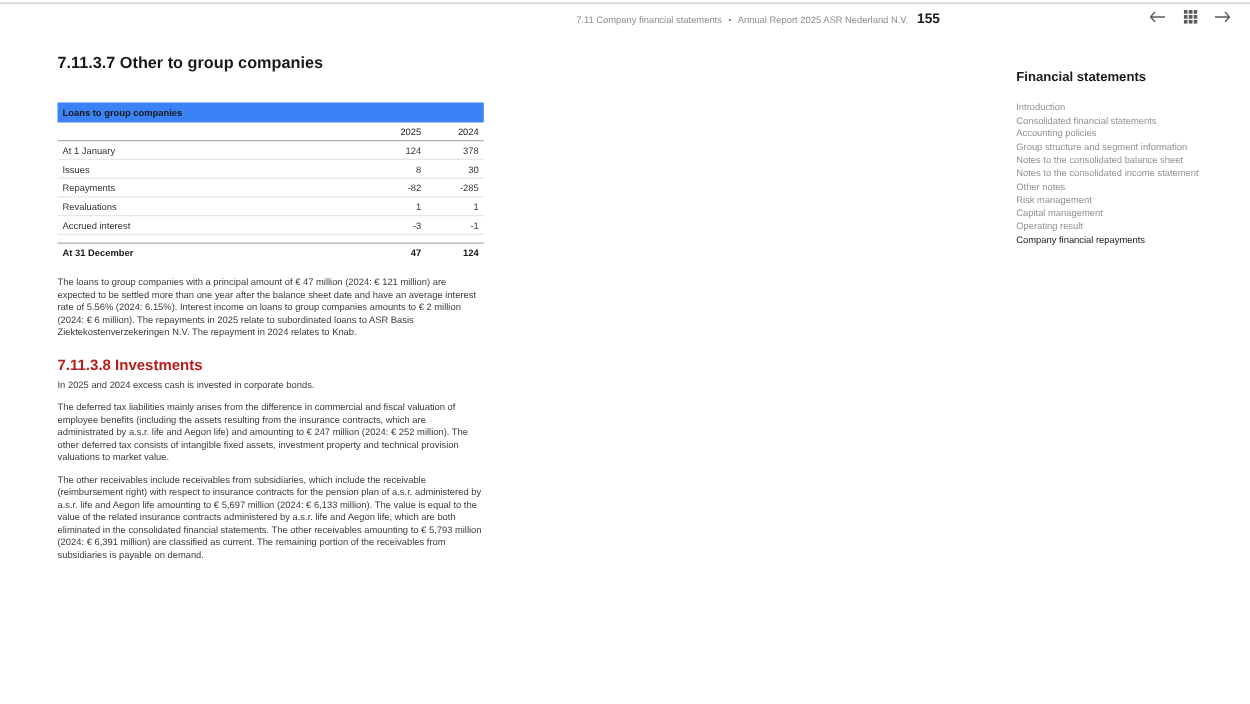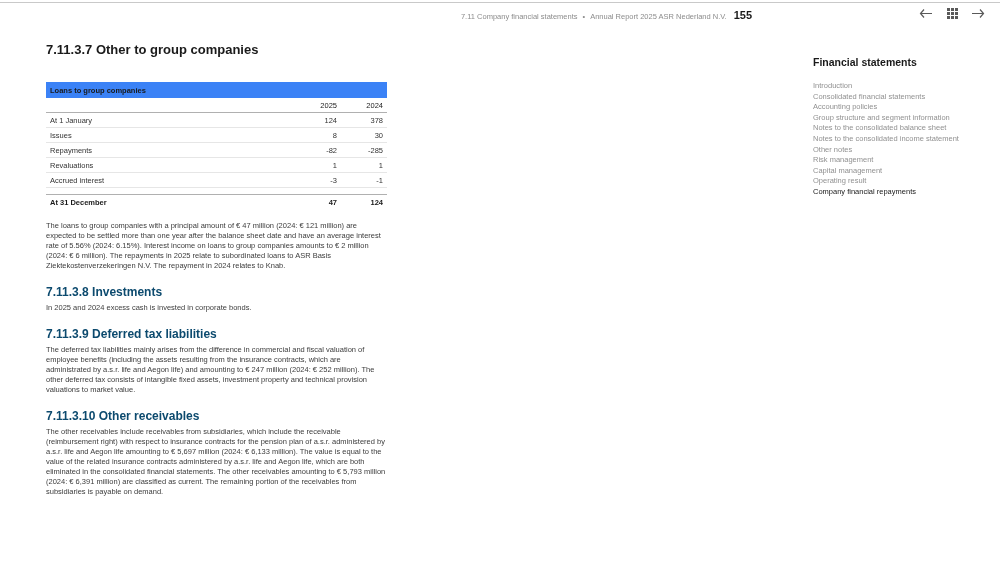--- a/index.html
+++ b/index.html
@@ -32,21 +32,21 @@
   .fin-table { width:100%; font-size:7.5px; color:#333; margin-bottom:12px; }
   .t-band { background:#3b82f6; font-weight:bold; color:#1a1a1a; padding:3.5px 4px; }
   .t-row { display:flex; padding:2.5px 4px; border-bottom:1px solid #e6e6e6; align-items:baseline; }
   .t-row .lbl { flex:1; }
   .t-row .v { width:46px; text-align:right; }
   .t-head { border-bottom:1px solid #b0b0b0; }
   .t-head .v { font-weight:normal; color:#1a1a1a; }
   .t-total { font-weight:bold; color:#1a1a1a; border-top:1px solid #b0b0b0; border-bottom:none; margin-top:6px; }
 
   
-  .section h2 { font-size:12px; line-height:14px; font-weight:bold; color:#0c4a6e; margin:14px 0 4px 0; }
+  .section h2 { font-size:12px; line-height:14px; font-weight:bold; color:#b91c1c; margin:14px 0 4px 0; }
   .section p  { margin:0 0 8px 0; font-size:7.5px; line-height:10px; color:#3c3c3c; }
 
   
   .sidebar { position:absolute; left:813px; top:56px; width:180px; }
   .sidebar h3 { font-size:10.5px; font-weight:bold; color:#1a1a1a; margin:0 0 13px 0; }
   .sidebar .item { font-size:7.5px; line-height:10.6px; color:#919191; cursor:pointer; white-space:nowrap; }
   .sidebar .item.active { color:#1a1a1a; }
 </style>
 </head>
 <body>
@@ -137,26 +137,24 @@
   <div class="section">
     <p>The loans to group companies with a principal amount of € 47 million (2024: € 121 million) are expected to be settled more than one year after the balance sheet date and have an average interest rate of 5.56% (2024: 6.15%). Interest income on loans to group companies amounts to € 2 million (2024: € 6 million). The repayments in 2025 relate to subordinated loans to ASR Basis Ziektekostenverzekeringen N.V. The repayment in 2024 relates to Knab.</p>
   </div>
 
   <div class="section">
     <h2>7.11.3.8 Investments</h2>
     <p>In 2025 and 2024 excess cash is invested in corporate bonds.</p>
   </div>
 
   <div class="section">
-    <h2>7.11.3.9 Deferred tax liabilities</h2>
     <p>The deferred tax liabilities mainly arises from the difference in commercial and fiscal valuation of employee benefits (including the assets resulting from the insurance contracts, which are administrated by a.s.r. life and Aegon life) and amounting to € 247 million (2024: € 252 million). The other deferred tax consists of intangible fixed assets, investment property and technical provision valuations to market value.</p>
   </div>
 
   <div class="section">
-    <h2>7.11.3.10 Other receivables</h2>
     <p>The other receivables include receivables from subsidiaries, which include the receivable (reimbursement right) with respect to insurance contracts for the pension plan of a.s.r. administered by a.s.r. life and Aegon life amounting to € 5,697 million (2024: € 6,133 million). The value is equal to the value of the related insurance contracts administered by a.s.r. life and Aegon life, which are both eliminated in the consolidated financial statements. The other receivables amounting to € 5,793 million (2024: € 6,391 million) are classified as current. The remaining portion of the receivables from subsidiaries is payable on demand.</p>
   </div>
 
 
 </div>
 
 <div class="sidebar">
   <h3>Financial statements</h3>
   <div class="item">Introduction</div>
   <div class="item">Consolidated financial statements</div>

